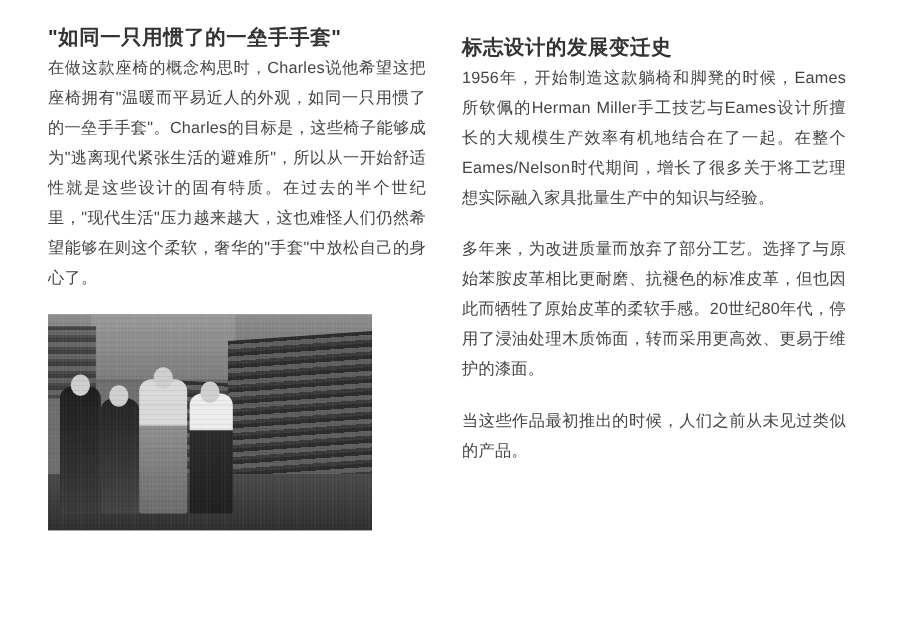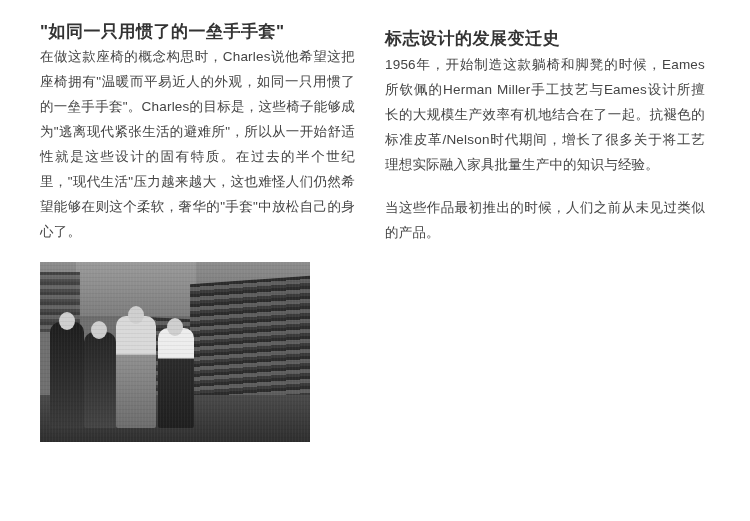--- a/index.html
+++ b/index.html
@@ -40,21 +40,20 @@
     letter-spacing: 0.5px;
     line-height: 24px;
     margin: 0;
     padding: 0;
   }
   .heading-left {
     margin-top: 20px;
   }
   .heading-right {
     margin-top: 28px;
-    font-family: Liberation Mono, monospace;
   }
   p.body {
     font-size: 13.5px;
     line-height: 25px;
     color: #444444;
     margin: 0 0 18px 0;
     text-align: justify;
     letter-spacing: 0.2px;
   }
   .left-body {
@@ -153,17 +152,18 @@
       <div class="head head2"></div>
       <div class="head head3"></div>
       <div class="head head4"></div>
       <div class="grain"></div>
     </div>
   </div>
 
   <div class="col col-right">
     <h2 class="heading heading-right">标志设计的发展变迁史</h2>
 
-    <p class="body right-body">1956年，开始制造这款躺椅和脚凳的时候，Eames所钦佩的Herman Miller手工技艺与Eames设计所擅长的大规模生产效率有机地结合在了一起。抗褪色的标准皮革/Nelson时代期间，增长了很多关于将工艺理想实际融入家具批量生产中的知识与经验。</p>
+    <p class="body right-body">1956年，开始制造这款躺椅和脚凳的时候，Eames所钦佩的Herman Miller手工技艺与Eames设计所擅长的大规模生产效率有机地结合在了一起。在整个Eames/Nelson时代期间，增长了很多关于将工艺理想实际融入家具批量生产中的知识与经验。</p>
+    <p class="body">多年来，为改进质量而放弃了部分工艺。选择了与原始苯胺皮革相比更耐磨、抗褪色的标准皮革，但也因此而牺牲了原始皮革的柔软手感。20世纪80年代，停用了浸油处理木质饰面，转而采用更高效、更易于维护的漆面。</p>
     <p class="body">当这些作品最初推出的时候，人们之前从未见过类似的产品。</p>
   </div>
 
 </div>
 
 </body></html>

